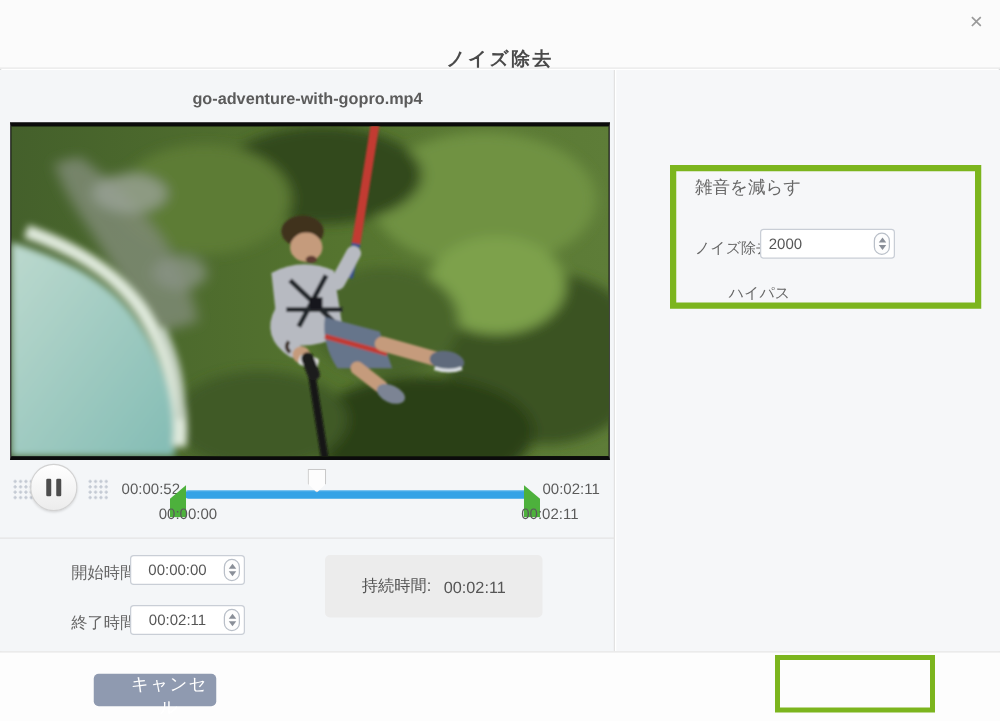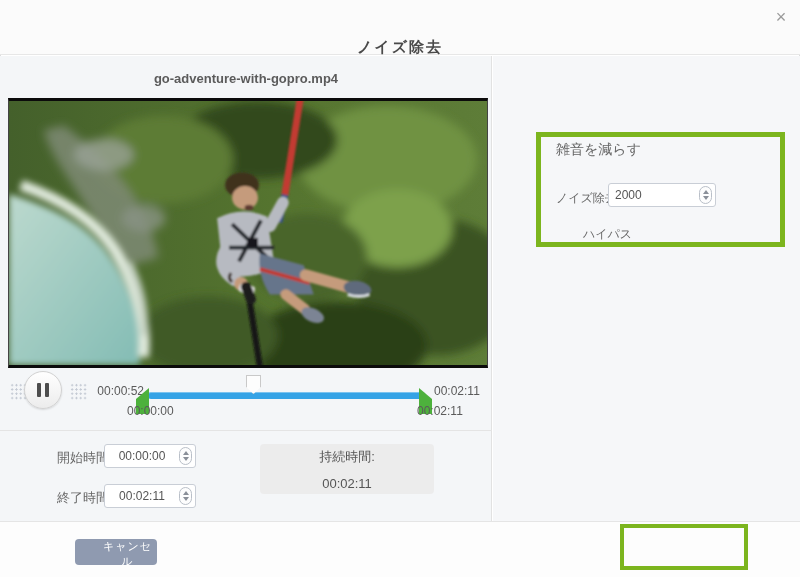--- a/index.html
+++ b/index.html
@@ -90,37 +90,37 @@
     border:1px solid #b9bfc8; border-radius:7px;
     display:flex; flex-direction:column; align-items:center; justify-content:center; gap:2px;
     background:#fdfdfd; cursor:pointer;
   }
   .spin-up { width:0; height:0; border-left:3px solid transparent; border-right:3px solid transparent; border-bottom:4px solid #8a8f98; }
   .spin-down { width:0; height:0; border-left:3px solid transparent; border-right:3px solid transparent; border-top:4px solid #8a8f98; }
   .duration-box {
     position:absolute; left:260px; top:444px; width:174px; height:50px;
     background:#ececec; border-radius:4px;
     display:flex; align-items:center; justify-content:center; gap:10px;
-    font-size:13px; color:#555;flex-direction:column;
+    font-size:13px; color:#555;
   }
   
   .noise-annotation {
     position:absolute; left:536px; top:132px; width:249px; height:115px;
     border:5px solid #7cb51e;
   }
   .noise-title { position:absolute; left:556px; top:141px; font-size:14px; color:#666; }
   
   .footer {
     position:absolute; left:0; top:521px; width:800px; height:56px;
     background:#fdfdfd; border-top:1px solid #e5e5e5;
   }
   .cancel-btn {
-    position:absolute; left:75px; top:539px; width:82px; height:26px;
+    position:absolute; left:75px; top:539px; width:98px; height:26px;
     background:#8f9ab0; border:none; border-radius:4px;
-    color:#fff; font-size:11px; cursor:pointer; letter-spacing:1px;
+    color:#fff; font-size:14px; cursor:pointer; letter-spacing:1px;
     font-family:"Liberation Sans","DejaVu Sans",sans-serif;
     padding-left:23px;
   }
   .done-annotation {
     position:absolute; left:620px; top:524px; width:128px; height:46px;
     border:4px solid #7cb51e;
   }
   .done-btn {
     position:absolute; left:635px; top:538px; width:88px; height:24px;
     background:#29a7e9; border:none; border-radius:3px;

